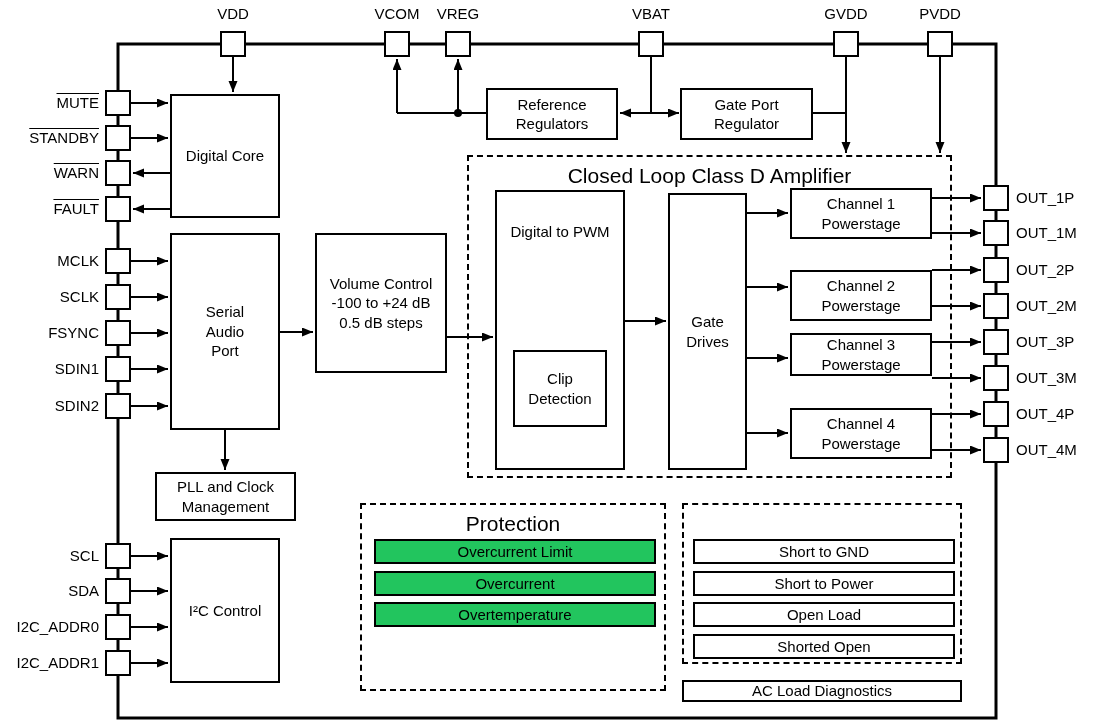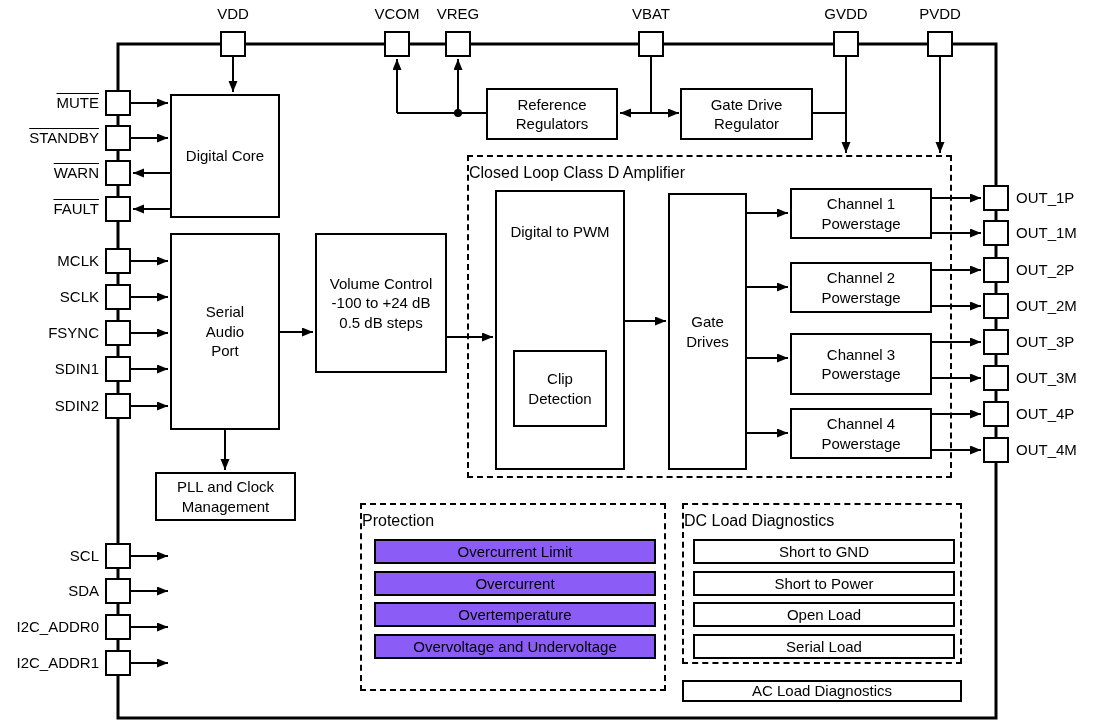--- a/index.html
+++ b/index.html
@@ -5,31 +5,31 @@
   html,body{margin:0;padding:0;background:#fff;}
   .canvas{position:relative;width:1100px;height:727px;background:#fff;
           font-family:"Liberation Sans",sans-serif;color:#000;overflow:hidden;}
   .canvas *{box-sizing:border-box;}
   svg.wires{position:absolute;left:0;top:0;}
   .block{position:absolute;border:2px solid #000;background:#fff;display:flex;
          align-items:center;justify-content:center;text-align:center;
          font-size:15px;line-height:1.3;white-space:pre-line;}
   .block-top{align-items:flex-start;padding-top:30px;}
   .dashed{position:absolute;border:2px dashed #000;background:transparent;}
-  .boxtitle{position:absolute;top:7px;left:0;width:100%;text-align:left;
-            font-size:16px;white-space:nowrap;}
+  .boxtitle{position:absolute;top:7px;left:0;width:100%;text-align:center;
+            font-size:21px;white-space:nowrap;}
   .pin{position:absolute;width:26px;height:26px;border:2px solid #000;background:#fff;}
   .toplabel{position:absolute;top:5px;width:80px;text-align:center;font-size:15px;white-space:nowrap;}
   .leftlabel{position:absolute;left:0;width:99px;height:26px;line-height:26px;
              text-align:right;font-size:15px;white-space:nowrap;}
   .rightlabel{position:absolute;left:1016px;height:26px;line-height:26px;
               font-size:15px;white-space:nowrap;}
   .ov{text-decoration:overline;}
   .pitem{position:absolute;left:12px;width:282px;height:25px;border:2px solid #000;
-         background:#8b5cf6;display:flex;align-items:center;justify-content:center;font-size:15px;}
+         background:#22c55e;display:flex;align-items:center;justify-content:center;font-size:15px;}
   .ditem{position:absolute;left:9px;width:262px;height:25px;border:2px solid #000;
          background:#fff;display:flex;align-items:center;justify-content:center;font-size:15px;}
 </style>
 </head>
 <body>
 
 <div class="canvas">
 
   <svg class="wires" width="1100" height="727">
     <defs>
@@ -160,59 +160,58 @@
 Audio
 Port</div>
 
   <div class="block" style="left:315px;top:233px;width:132px;height:140px">Volume Control
 -100 to +24 dB
 0.5 dB steps</div>
 
   <div class="block" style="left:486px;top:88px;width:132px;height:52px">Reference
 Regulators</div>
 
-  <div class="block" style="left:680px;top:88px;width:133px;height:52px">Gate Drive
+  <div class="block" style="left:680px;top:88px;width:133px;height:52px">Gate Port
 Regulator</div>
 
   <div class="dashed" style="left:467px;top:155px;width:485px;height:323px">
     <div class="boxtitle">Closed Loop Class D Amplifier</div>
   </div>
 
   <div class="block block-top" style="left:495px;top:190px;width:130px;height:280px">Digital to PWM</div>
 
   <div class="block" style="left:513px;top:350px;width:94px;height:77px">Clip
 Detection</div>
 
   <div class="block" style="left:668px;top:193px;width:79px;height:277px">Gate
 Drives</div>
 
   <div class="block" style="left:790px;top:188px;width:142px;height:51px">Channel 1
 Powerstage</div>
-  <div class="block" style="left:790px;top:262px;width:142px;height:51px">Channel 2
-Powerstage</div>
-  <div class="block" style="left:790px;top:333px;width:142px;height:62px">Channel 3
+  <div class="block" style="left:790px;top:270px;width:142px;height:51px">Channel 2
+Powerstage</div>
+  <div class="block" style="left:790px;top:333px;width:142px;height:43px">Channel 3
 Powerstage</div>
   <div class="block" style="left:790px;top:408px;width:142px;height:51px">Channel 4
 Powerstage</div>
 
   <div class="block" style="left:155px;top:472px;width:141px;height:49px">PLL and Clock
 Management</div>
 
+  <div class="block" style="left:170px;top:538px;width:110px;height:145px">I²C Control</div>
 
   <div class="dashed" style="left:360px;top:503px;width:306px;height:188px">
     <div class="boxtitle">Protection</div>
     <div class="pitem" style="top:34px">Overcurrent Limit</div>
     <div class="pitem" style="top:66px">Overcurrent</div>
     <div class="pitem" style="top:97px">Overtemperature</div>
-    <div class="pitem" style="top:129px">Overvoltage and Undervoltage</div>
   </div>
 
   <div class="dashed" style="left:682px;top:503px;width:280px;height:161px">
-    <div class="boxtitle">DC Load Diagnostics</div>
     <div class="ditem" style="top:34px">Short to GND</div>
     <div class="ditem" style="top:66px">Short to Power</div>
     <div class="ditem" style="top:97px">Open Load</div>
-    <div class="ditem" style="top:129px">Serial Load</div>
+    <div class="ditem" style="top:129px">Shorted Open</div>
   </div>
 
   <div class="block" style="left:682px;top:680px;width:280px;height:22px">AC Load Diagnostics</div>
 
 </div>
 
 </body></html>

